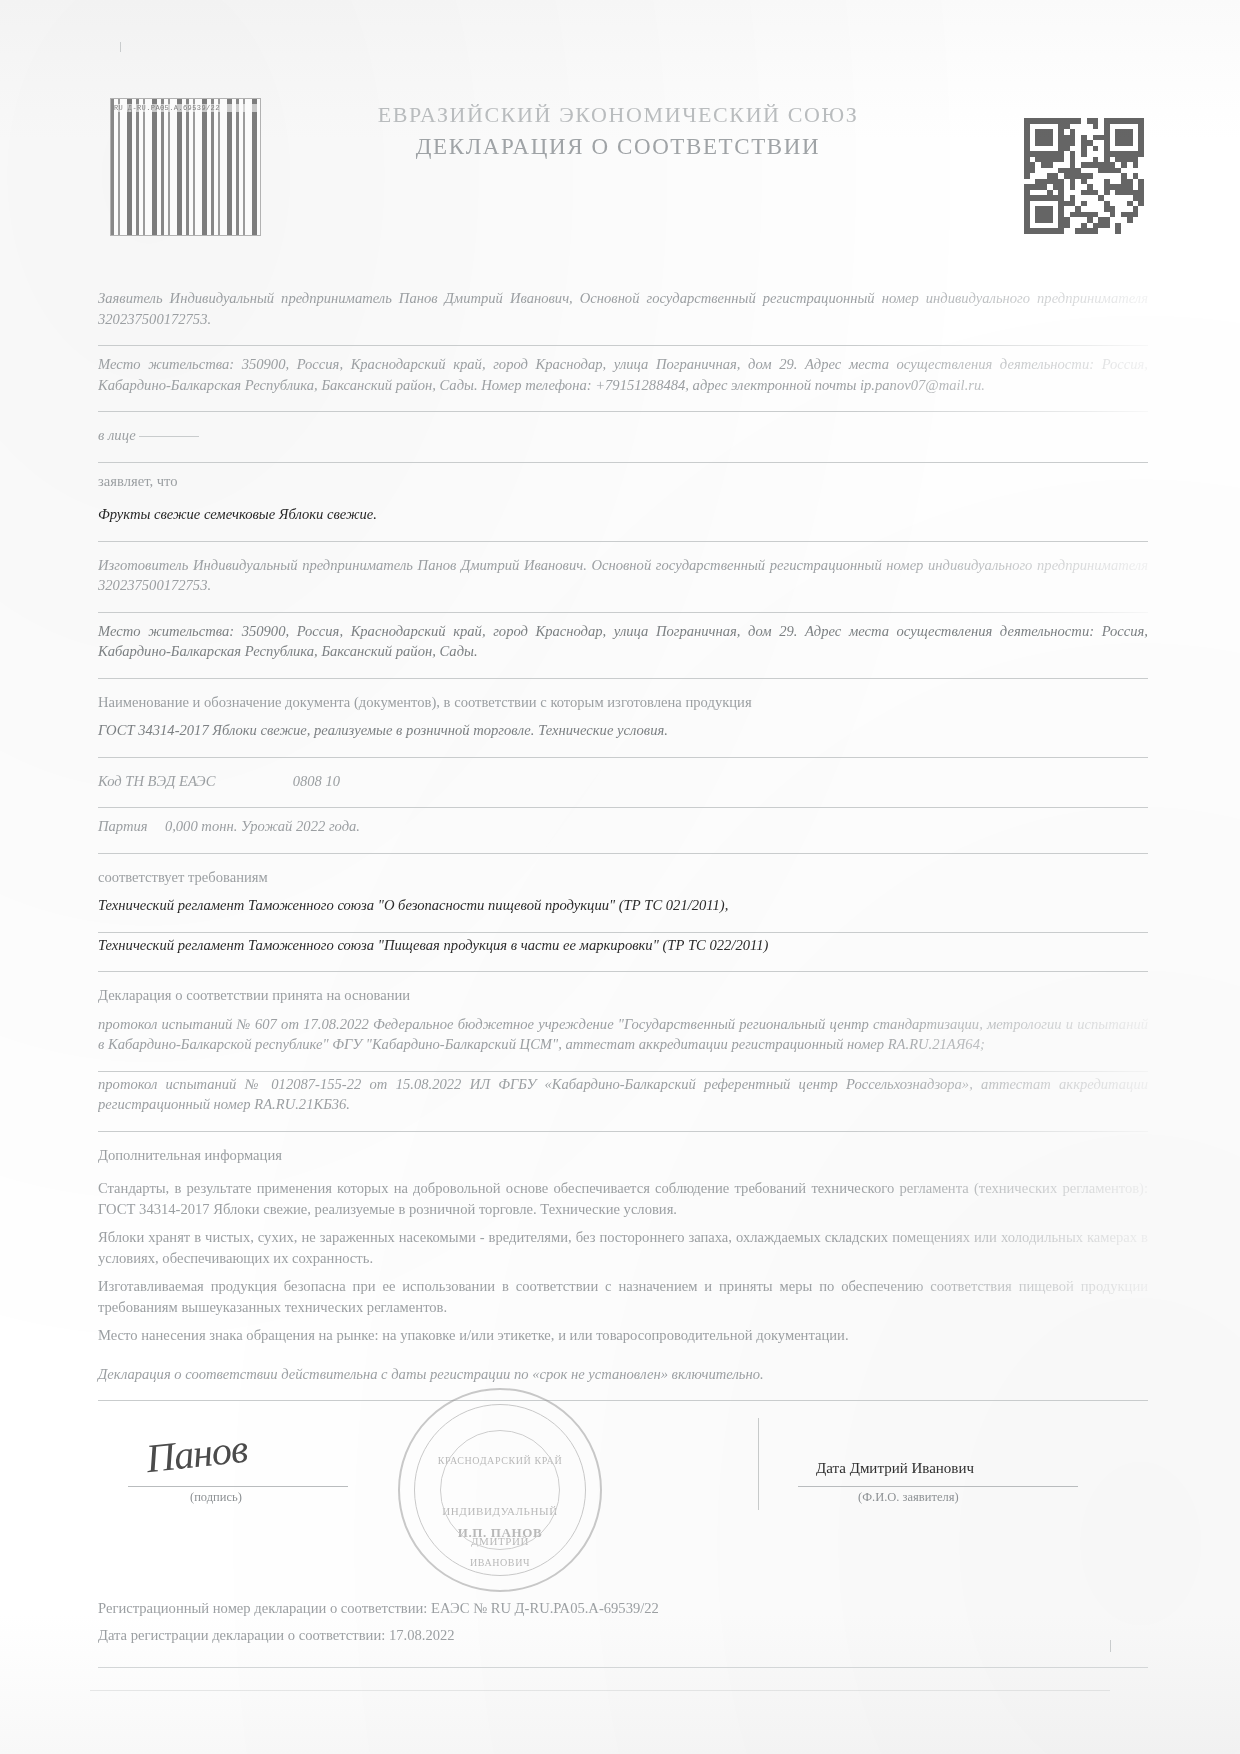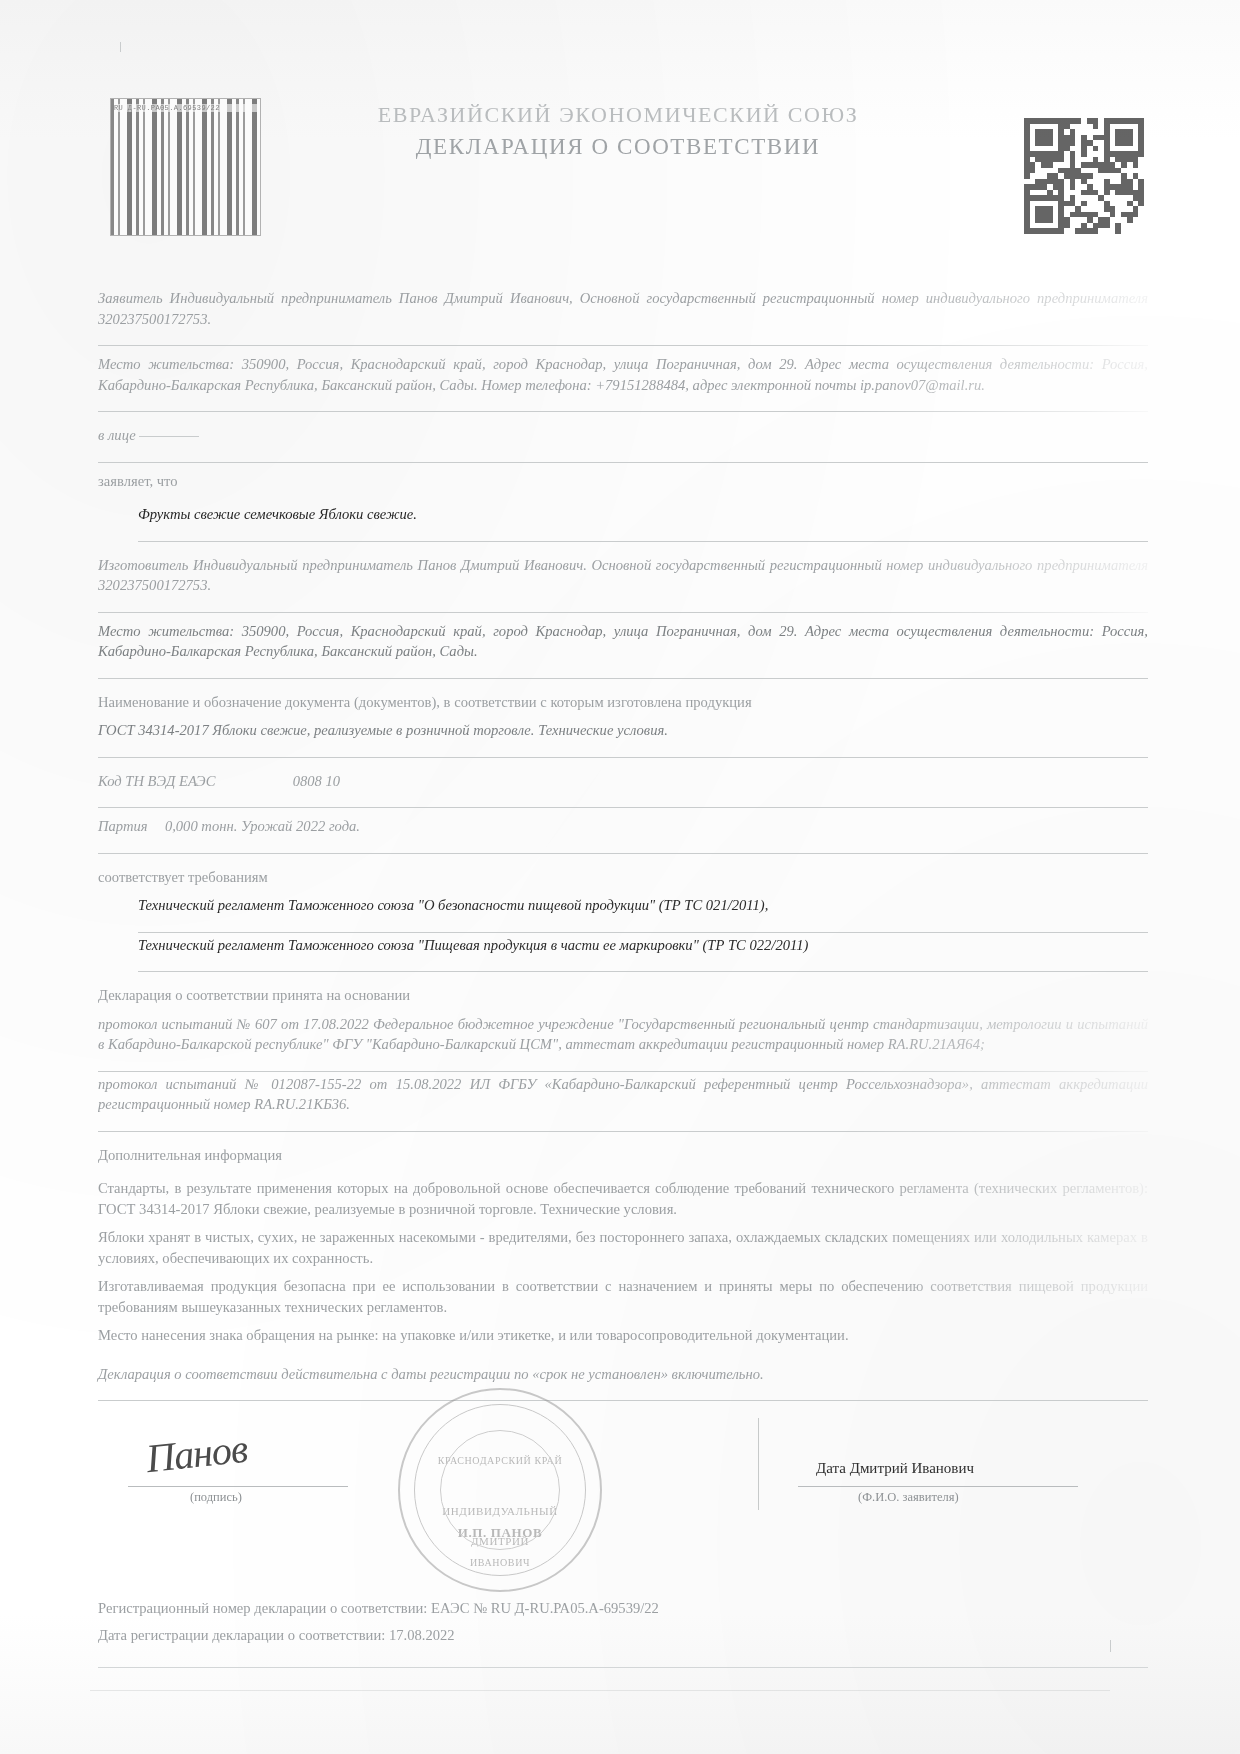--- a/index.html
+++ b/index.html
@@ -128,21 +128,21 @@
   }
   .row {
     position: relative;
     font-size: 14.6px;
     line-height: 20.5px;
     margin-bottom: 8px;
     color: #3a3a3a;
   }
   .row.pale { color: #9b9fa2; }
   .row.midpale { color: #7c8083; }
-  .row.dark { color: #2a2a2a; margin-left: 40px; }
+  .row.dark { color: #2a2a2a; }
   .underline {
     border-bottom: 1px solid #c9cccd;
     padding-bottom: 16px;
     font-style: italic;
   }
   .just { text-align: justify; }
   .tight { margin-bottom: 2px; }
   .gap-lg { margin-bottom: 18px; }
   .gap-md { margin-bottom: 13px; }
 

